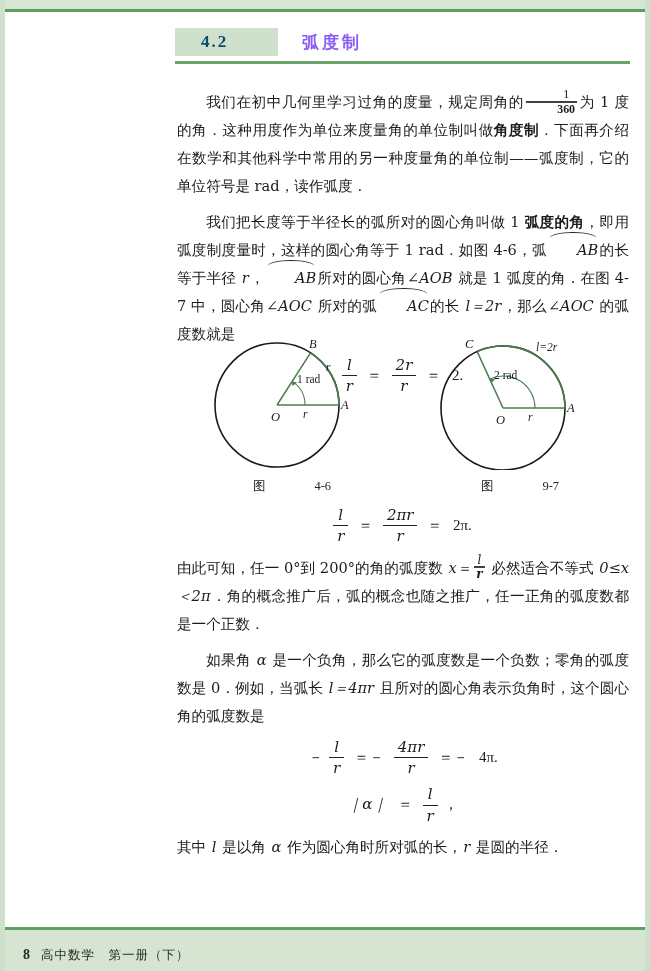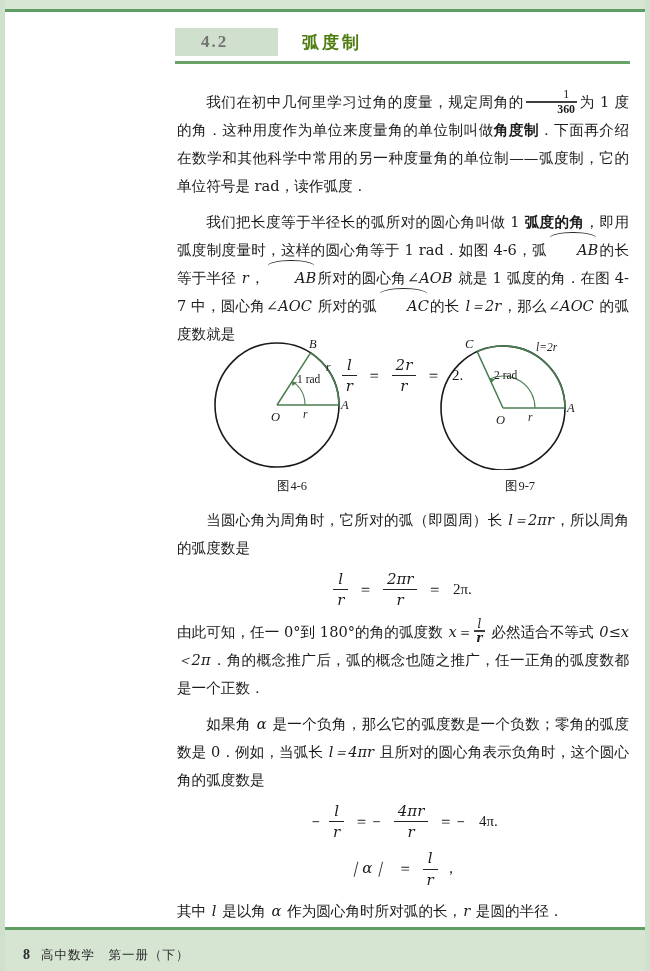--- a/index.html
+++ b/index.html
@@ -38,26 +38,26 @@
   
   .section-head{
     position:absolute;left:170px;top:28px;width:455px;height:40px;
   }
   .sec-num-box{
     position:absolute;left:0;top:0;width:103px;height:28px;
     background:#cfe0cc;
   }
   .sec-num{
     position:absolute;left:26px;top:4px;
-    font-size:17px;font-weight:bold;color:#737373;
+    font-size:17px;font-weight:bold;color:#0c4a6e;
     font-family:"Liberation Serif",serif;letter-spacing:2px;
   }
   .sec-title{
     position:absolute;left:127px;top:3px;
-    font-size:17px;font-weight:bold;color:#4d7c0f;
+    font-size:17px;font-weight:bold;color:#8b5cf6;
     font-family:"DejaVu Sans","Liberation Sans",sans-serif;letter-spacing:3px;
   }
   .head-rule{
     position:absolute;left:0;top:33px;width:455px;height:3px;background:#6aa367;
   }
 
   
   .body{
     position:absolute;left:172px;top:80px;width:452px;
     color:#1b1b1b;
@@ -113,21 +113,21 @@
   }
   .fig{position:absolute;top:0;width:210px;height:165px;}
   .fig-left{left:10px;}
   .fig-right{left:238px;}
   .fig svg{display:block;}
   .fig-cap{
     position:absolute;bottom:0;width:100%;text-align:center;
     font-size:12.5px;font-family:"DejaVu Sans","Liberation Sans",sans-serif;
     color:#222;letter-spacing:1px;
   }
-  .fig-cap .cap-num{font-family:"Liberation Serif",serif;letter-spacing:0;}
+  .fig-cap .cap-num{font-family:"Liberation Serif",serif;letter-spacing:0;padding-left:48px;}
 </style>
 </head>
 <body>
 
 <div class="page">
 
   <div class="top-band"></div>
 
   <div class="section-head">
     <div class="sec-num-box"></div>
@@ -203,37 +203,36 @@
         <text x="79" y="49" font-family="Liberation Serif, serif" font-size="11.5" fill="#1a1a1a">2 rad</text>
       </svg>
       <div class="fig-cap">
         <span>图</span><span class="cap-num">9-7</span>
       </div>
     </div>
   </div>
 
   <div class="body" style="top:498px;">
 
-    <p class="para indent"><span>当圆心角为周角时，它所对的弧（即圆周）长 </span><span class="mi">l＝2πr</span><span>，所以周角的弧度数是</span></p>
 
     <div class="eq">
       <span class="bigfrac">
         <span class="num mi">l</span>
         <span class="den mi">r</span>
       </span>
       <span class="op">＝</span>
       <span class="bigfrac">
         <span class="num mi">2πr</span>
         <span class="den mi">r</span>
       </span>
       <span class="op">＝</span>
       <span class="mn">2π.</span>
     </div>
 
-    <p class="para"><span>由此可知，任一 0°到 180°的角的弧度数 </span><span class="mi">x</span><span>＝</span><span class="frac"><span class="num mi">l</span><span class="den mi">r</span></span><span> 必然适合不等式 </span><span class="mi">0≤x＜2π</span><span>．角的概念推广后，弧的概念也随之推广，任一正角的弧度数都是一个正数．</span></p>
+    <p class="para"><span>由此可知，任一 0°到 200°的角的弧度数 </span><span class="mi">x</span><span>＝</span><span class="frac"><span class="num mi">l</span><span class="den mi">r</span></span><span> 必然适合不等式 </span><span class="mi">0≤x＜2π</span><span>．角的概念推广后，弧的概念也随之推广，任一正角的弧度数都是一个正数．</span></p>
 
     <p class="para indent"><span>如果角 </span><span class="mi">α</span><span> 是一个负角，那么它的弧度数是一个负数；零角的弧度数是 0．例如，当弧长 </span><span class="mi">l＝4πr</span><span> 且所对的圆心角表示负角时，这个圆心角的弧度数是</span></p>
 
     <div class="eq">
       <span class="mn">－</span>
       <span class="bigfrac">
         <span class="num mi">l</span>
         <span class="den mi">r</span>
       </span>
       <span class="op">＝－</span>

